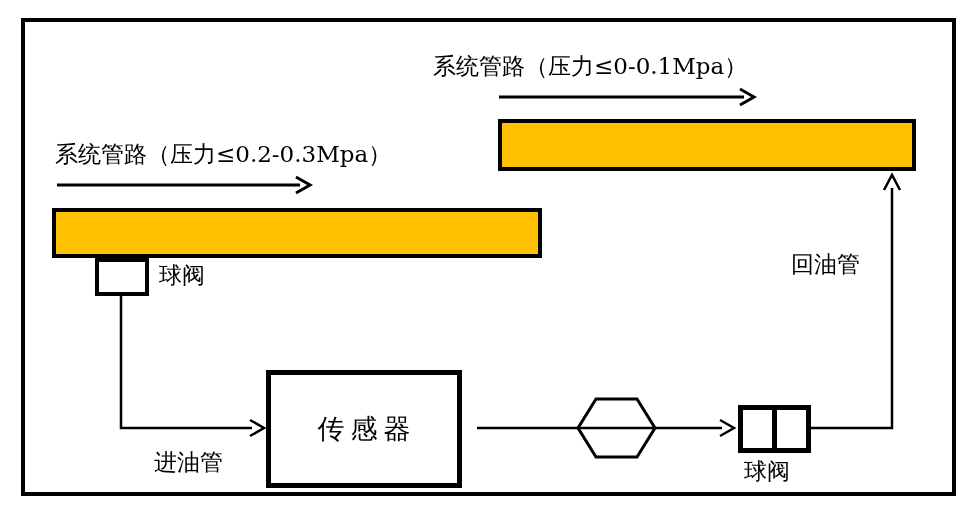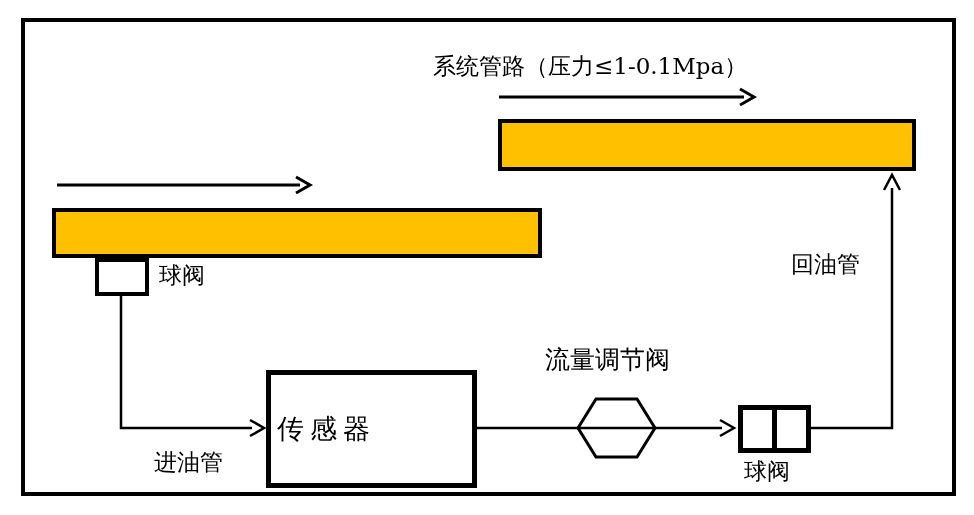--- a/index.html
+++ b/index.html
@@ -9,23 +9,23 @@
   .frame{position:absolute;left:21px;top:18px;width:935px;height:478px;
          border:4px solid #000;box-sizing:border-box;background:#fff;}
   .bar{position:absolute;border:4px solid #000;box-sizing:border-box;}
   .bar-left{left:52px;top:208px;width:490px;height:50px;}
   .bar-right{left:498px;top:119px;width:418px;height:52px;}
   .valve-box{position:absolute;background:#fff;box-sizing:border-box;border:4px solid #000;}
   .valve-left{left:95px;top:258px;width:54px;height:38px;}
   .valve-right{left:738px;top:405px;width:73px;height:48px;border-width:5px;}
   .valve-divider{position:absolute;top:0;left:50%;width:5px;height:100%;
                  margin-left:-2.5px;background:#000;}
-  .sensor-box{position:absolute;left:266px;top:370px;width:211px;height:118px;
+  .sensor-box{position:absolute;left:266px;top:370px;width:196px;height:118px;
               background:#fff;border:5px solid #000;box-sizing:border-box;
-              display:flex;align-items:center;justify-content:flex-start;}
+              display:flex;align-items:center;justify-content:center;}
   .sensor-box span{font-size:27px;letter-spacing:6px;margin-left:6px;}
   .lbl{position:absolute;white-space:nowrap;line-height:1.15;}
   .lbl-sys{font-size:23px;}
   .lbl-big{font-size:23px;}
   .lbl-mid{font-size:25px;}
   svg.connectors{position:absolute;left:0;top:0;width:974px;height:515px;
                  pointer-events:none;}
   svg.connectors *{stroke:#000;}
 </style>
 </head>
@@ -63,19 +63,19 @@
     <g stroke-width="2.5">
       <line x1="477" y1="428" x2="722" y2="428"></line>
       <polyline points="720,420 734,428 720,436" fill="none"></polyline>
     </g>
     <g stroke-width="2.5">
       <polyline points="811,428 892,428 892,188" fill="none"></polyline>
       <polyline points="884,190 892,175 900,190" fill="none"></polyline>
     </g>
   </svg>
 
-  <div class="lbl lbl-sys" style="left:433px;top:53px;">系统管路（压力≤1-0.1Mpa）</div>
+  <div class="lbl lbl-sys" style="left:433px;top:53px;">系统管路（压力≤0-0.1Mpa）</div>
+  <div class="lbl lbl-sys" style="left:55px;top:141px;">系统管路（压力≤0.2-0.3Mpa）</div>
   <div class="lbl lbl-big" style="left:159px;top:262px;">球阀</div>
   <div class="lbl lbl-big" style="left:140px;top:449px;margin-left:14px;">进油管</div>
-  <div class="lbl lbl-mid" style="left:545px;top:346px;">流量调节阀</div>
   <div class="lbl lbl-big" style="left:744px;top:458px;">球阀</div>
   <div class="lbl lbl-big" style="left:791px;top:251px;">回油管</div>
 </div>
 
 </body></html>

